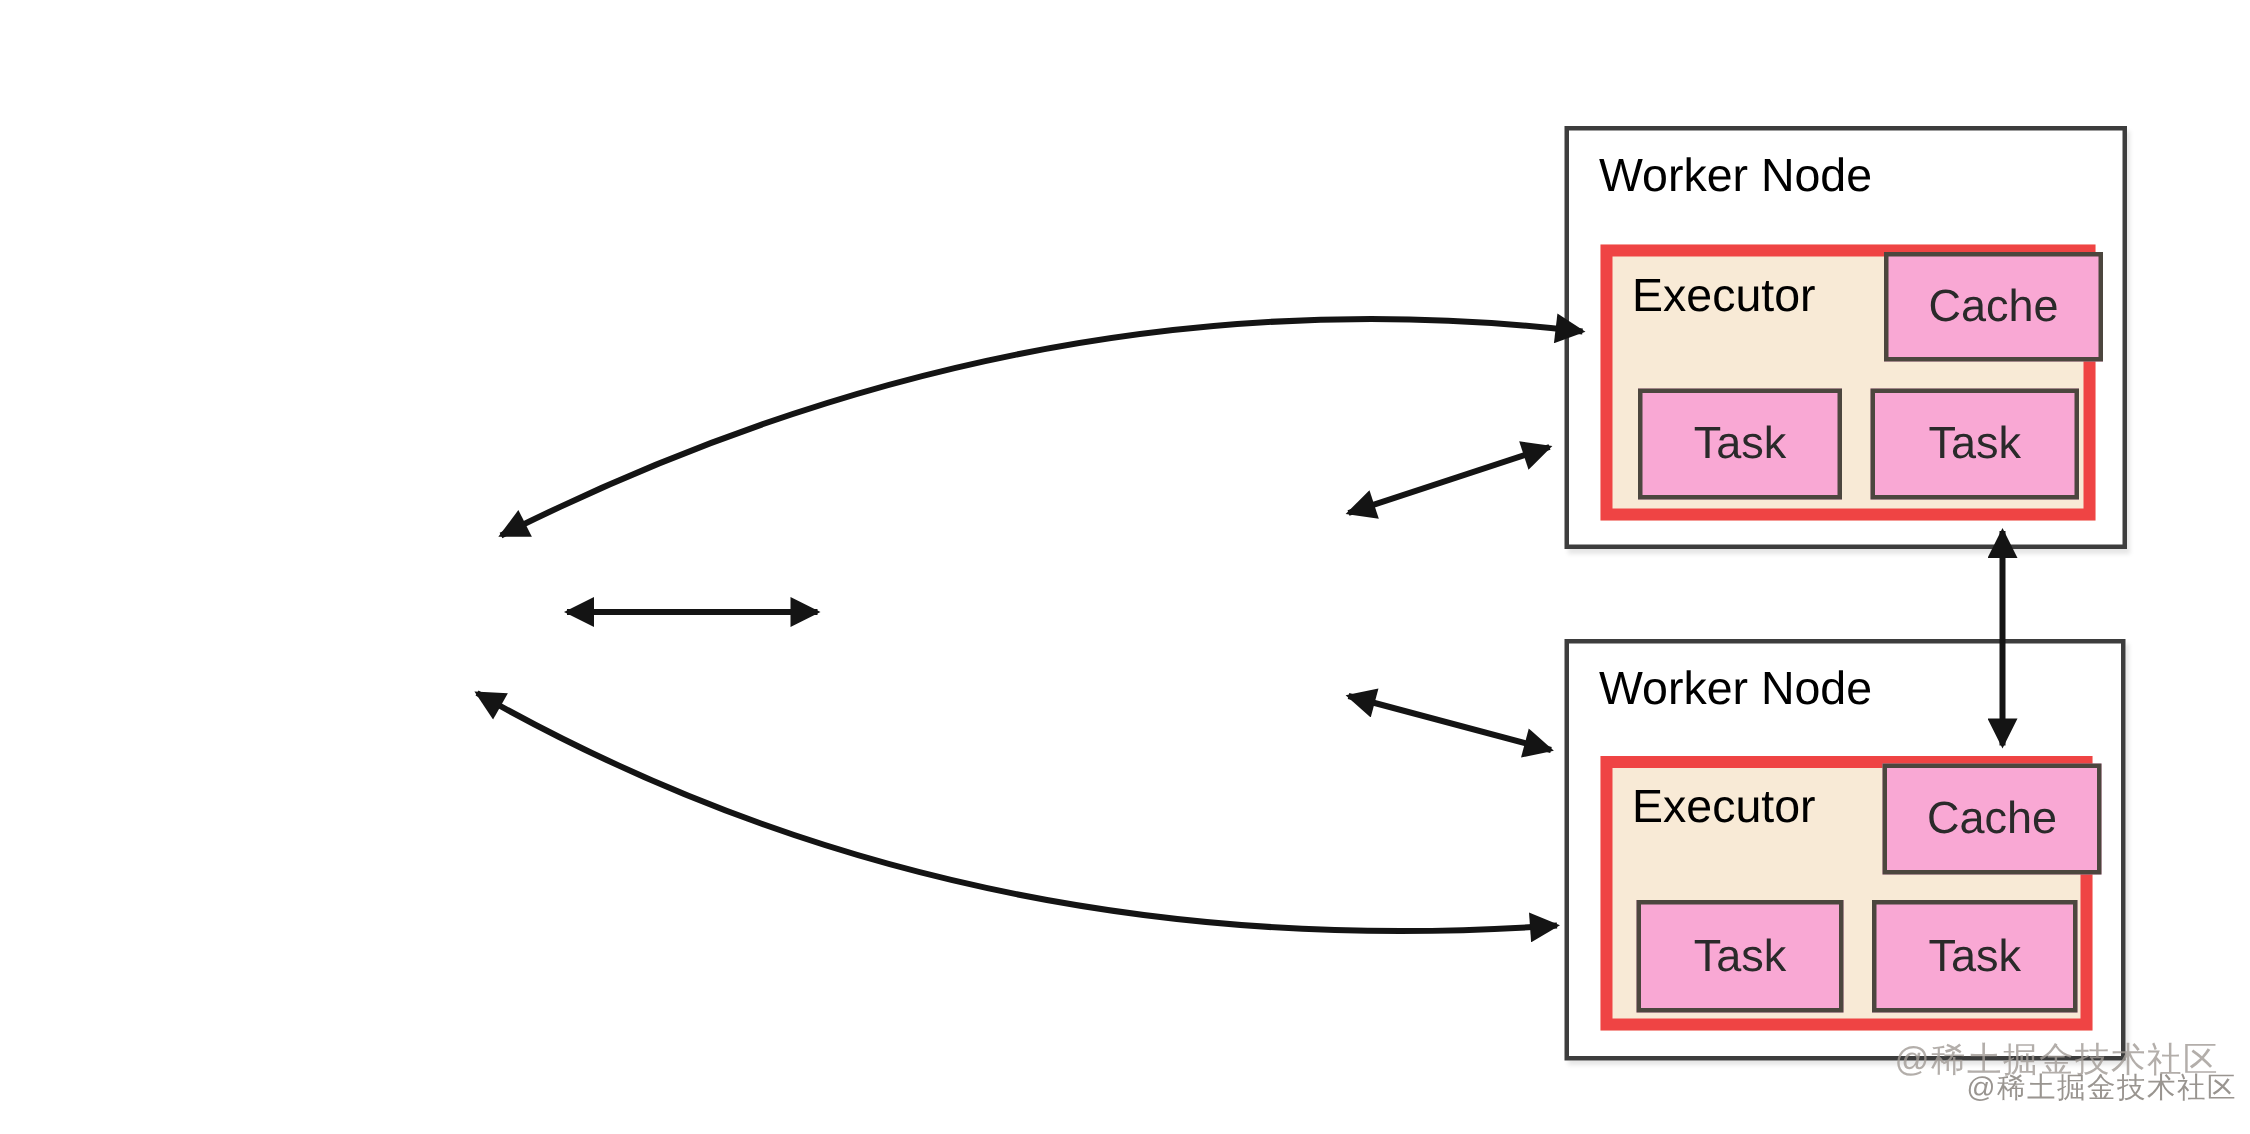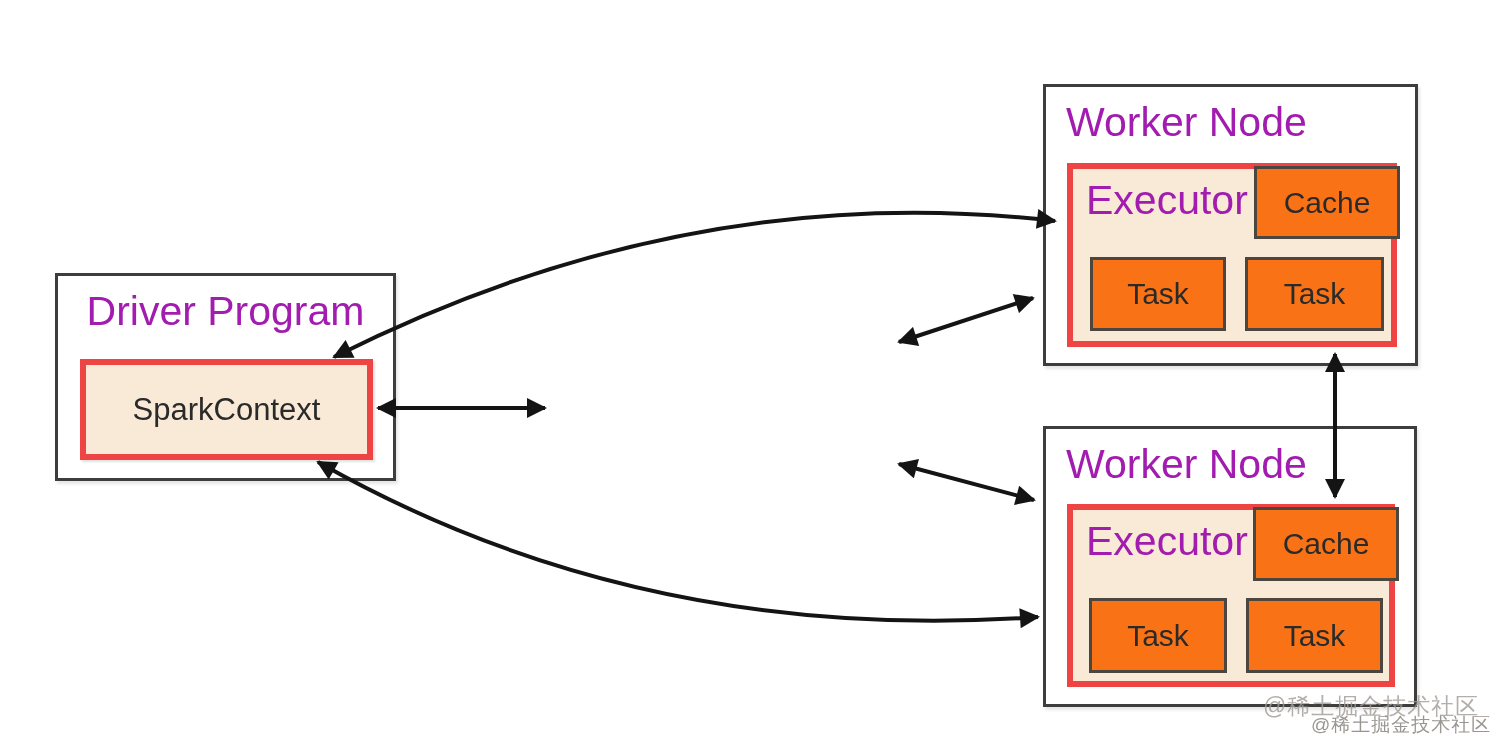--- a/index.html
+++ b/index.html
@@ -2,41 +2,35 @@
 <html><head>
 <meta charset="utf-8">
 <style>
   html,body{margin:0;padding:0;background:#ffffff;}
   #canvas{
     position:relative;width:1500px;height:756px;background:#ffffff;overflow:hidden;
     font-family:"Liberation Sans","DejaVu Sans",sans-serif;color:#262626;
   }
   .box{position:absolute;box-sizing:border-box;background:#ffffff;
     border:3px solid #3d3d3d;box-shadow:2px 3px 3px rgba(0,0,0,0.10);}
-  .box-title{position:absolute;white-space:nowrap;font-size:41px;color:#a21caf;}
+  .box-title{position:absolute;white-space:nowrap;font-size:31px;color:#000000;}
   .center-label{position:absolute;inset:0;display:flex;align-items:center;justify-content:center;
     font-size:31px;color:#2a2a2a;white-space:nowrap;}
-  .peach{background:#f8ead6;border:6px solid #ef4444;text-align:center;}
-  .peach-dark{background:#f97316;border:3px solid #4c463e;}
+  .peach{background:#f8ead6;border:8px solid #ef4444;text-align:center;}
+  .peach-dark{background:#f9a8d4;border:3px solid #4c463e;}
   #arrow-layer{position:absolute;left:0;top:0;z-index:20;pointer-events:none;}
   .wm{position:absolute;white-space:nowrap;z-index:30;letter-spacing:1px;}
   #wm-1{left:1263px;top:691px;font-size:23px;color:#a19b96;opacity:.8;}
   #wm-2{left:1311px;top:712px;font-size:19px;color:#8f8a85;opacity:.9;}
 </style>
 </head>
 <body>
 
 <div id="canvas">
 
-  <div class="box" style="left:55px;top:273px;width:341px;height:208px;">
-    <div class="box-title" style="left:0;right:0;top:12px;text-align:center;">Driver Program</div>
-    <div class="peach" style="position:absolute;box-sizing:border-box;left:22px;top:83px;width:293px;height:101px;box-shadow:2px 2px 2px rgba(0,0,0,0.12);">
-      <div class="center-label">SparkContext</div>
-    </div>
-  </div>
 
 
   <div class="box" style="left:1043px;top:84px;width:375px;height:282px;">
     <div class="box-title" style="left:20px;top:12px;">Worker Node</div>
     <div class="peach" style="position:absolute;box-sizing:border-box;left:21px;top:76px;width:330px;height:184px;">
       <div class="box-title" style="left:13px;top:8px;">Executor</div>
       <div class="peach-dark" style="position:absolute;box-sizing:border-box;left:181px;top:-3px;width:146px;height:73px;">
         <div class="center-label" style="font-size:30px;">Cache</div>
       </div>
       <div class="peach-dark" style="position:absolute;box-sizing:border-box;left:17px;top:88px;width:136px;height:74px;">

